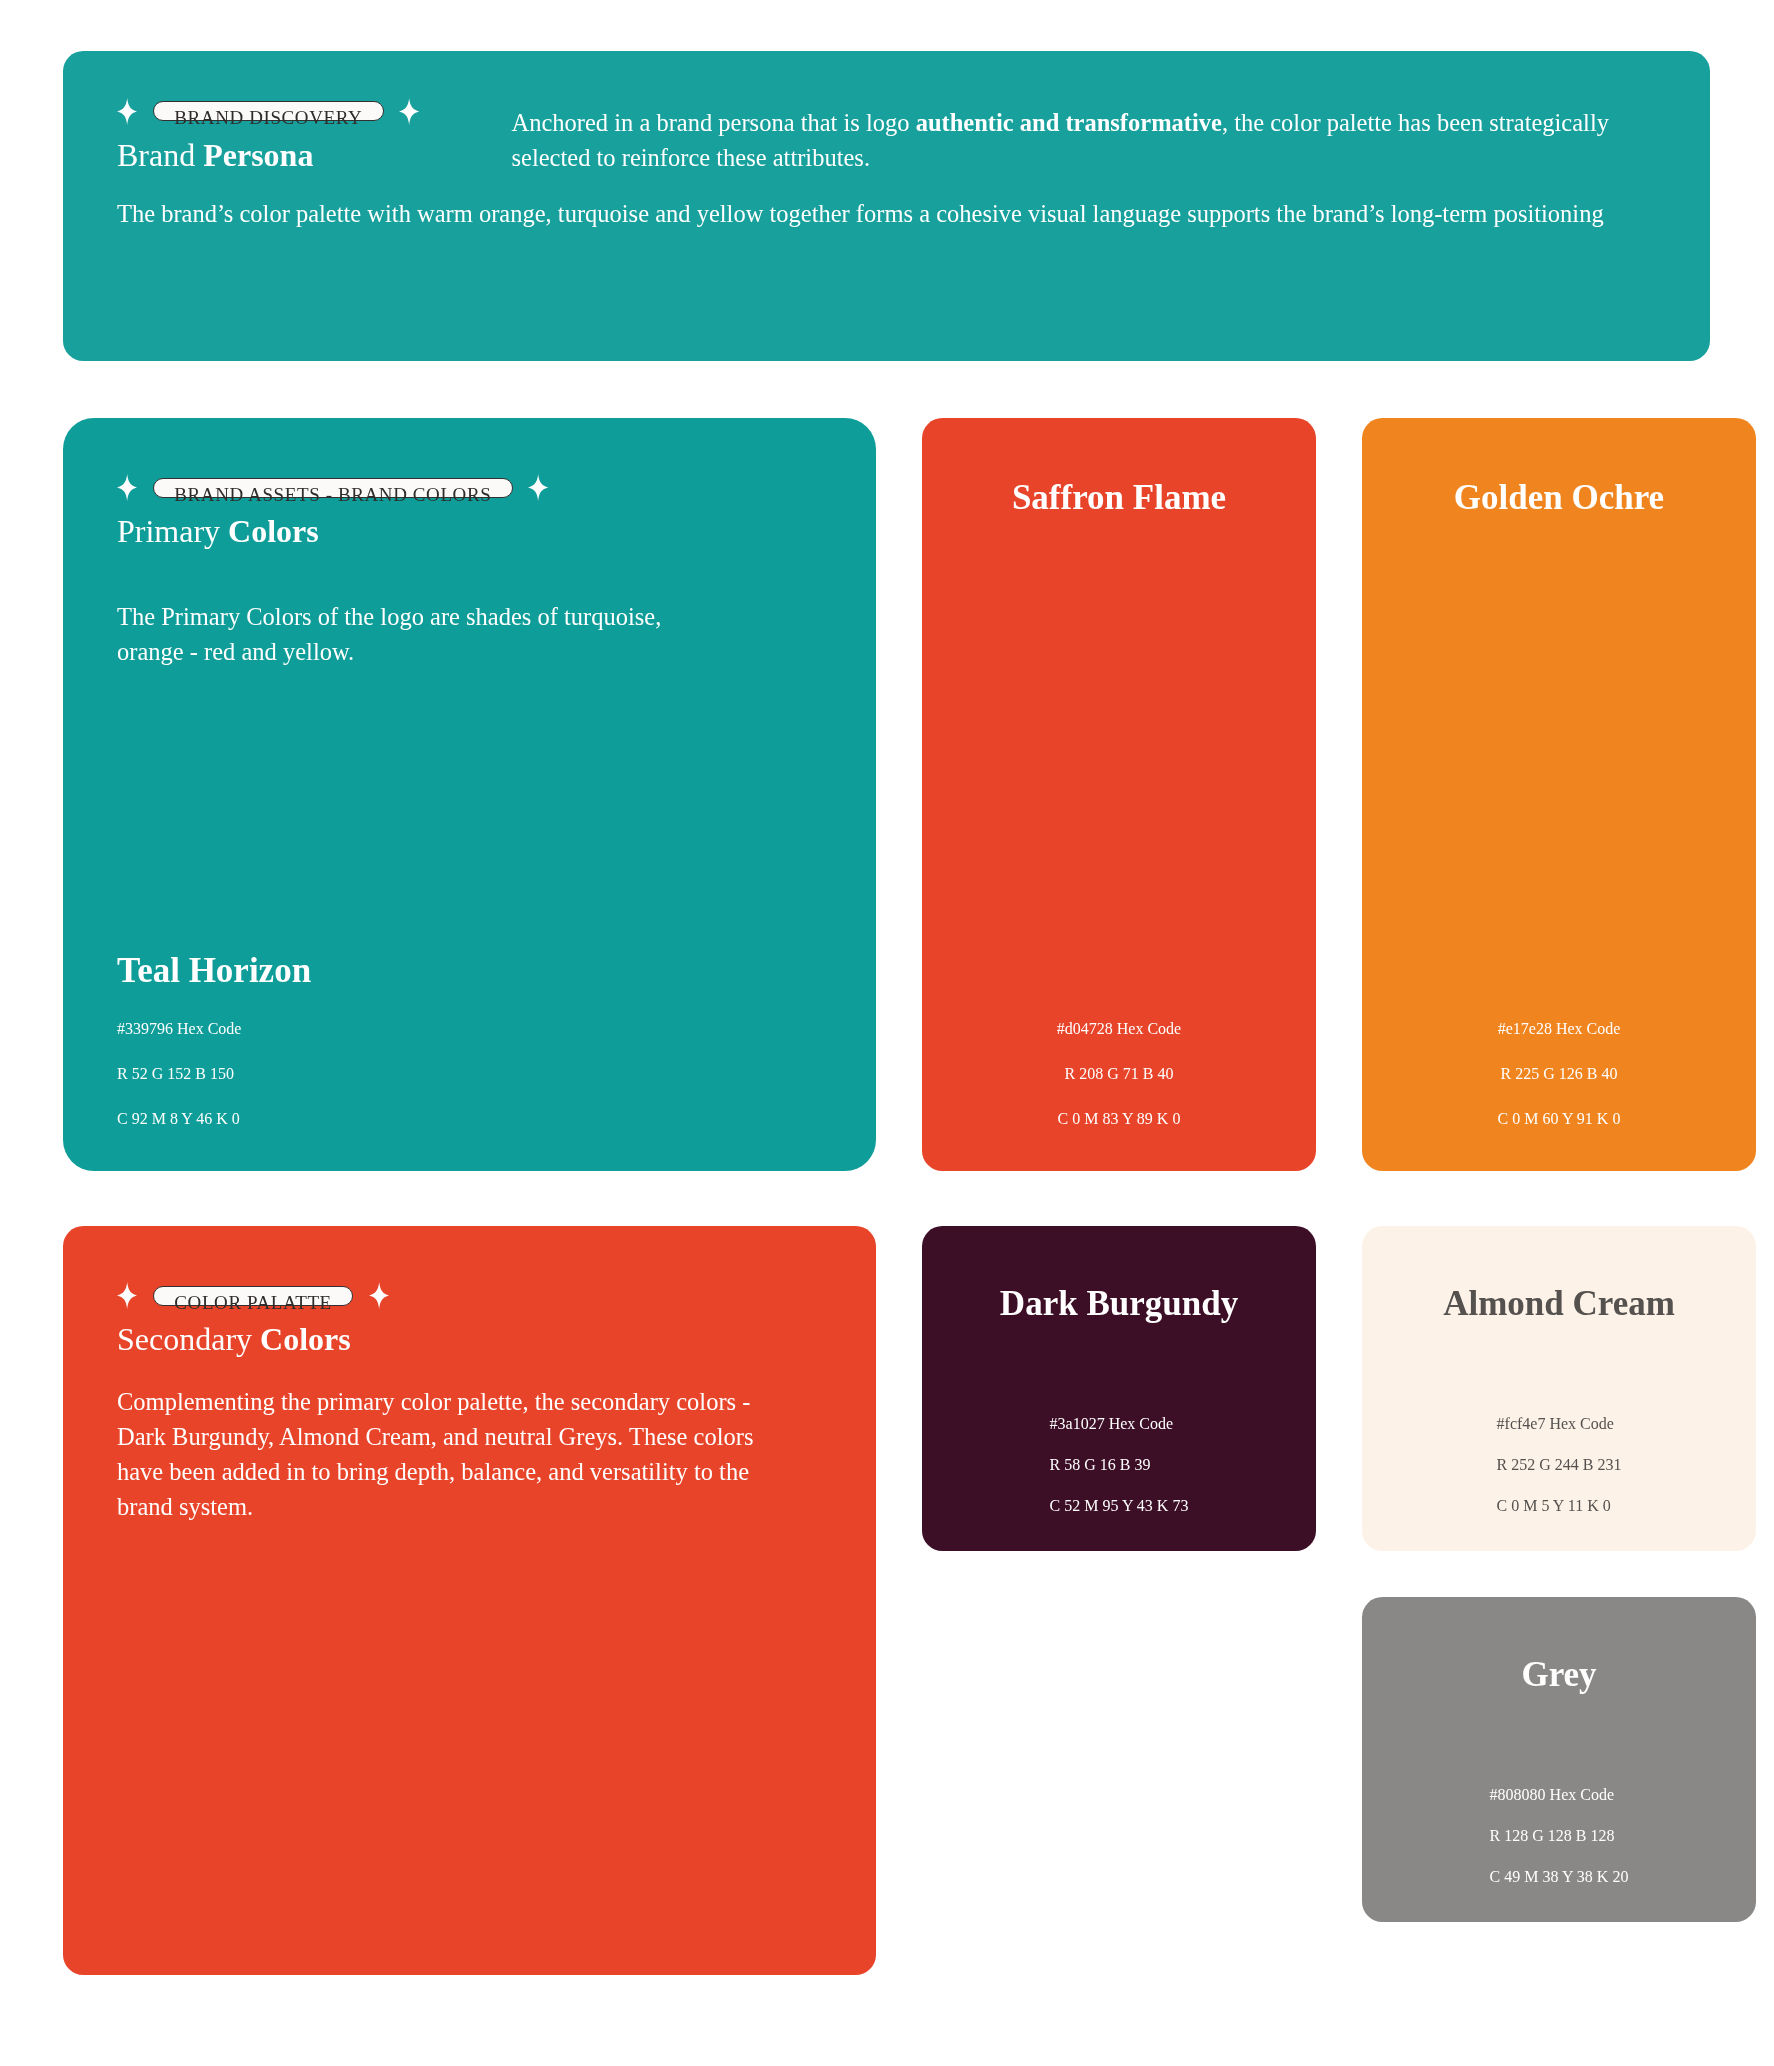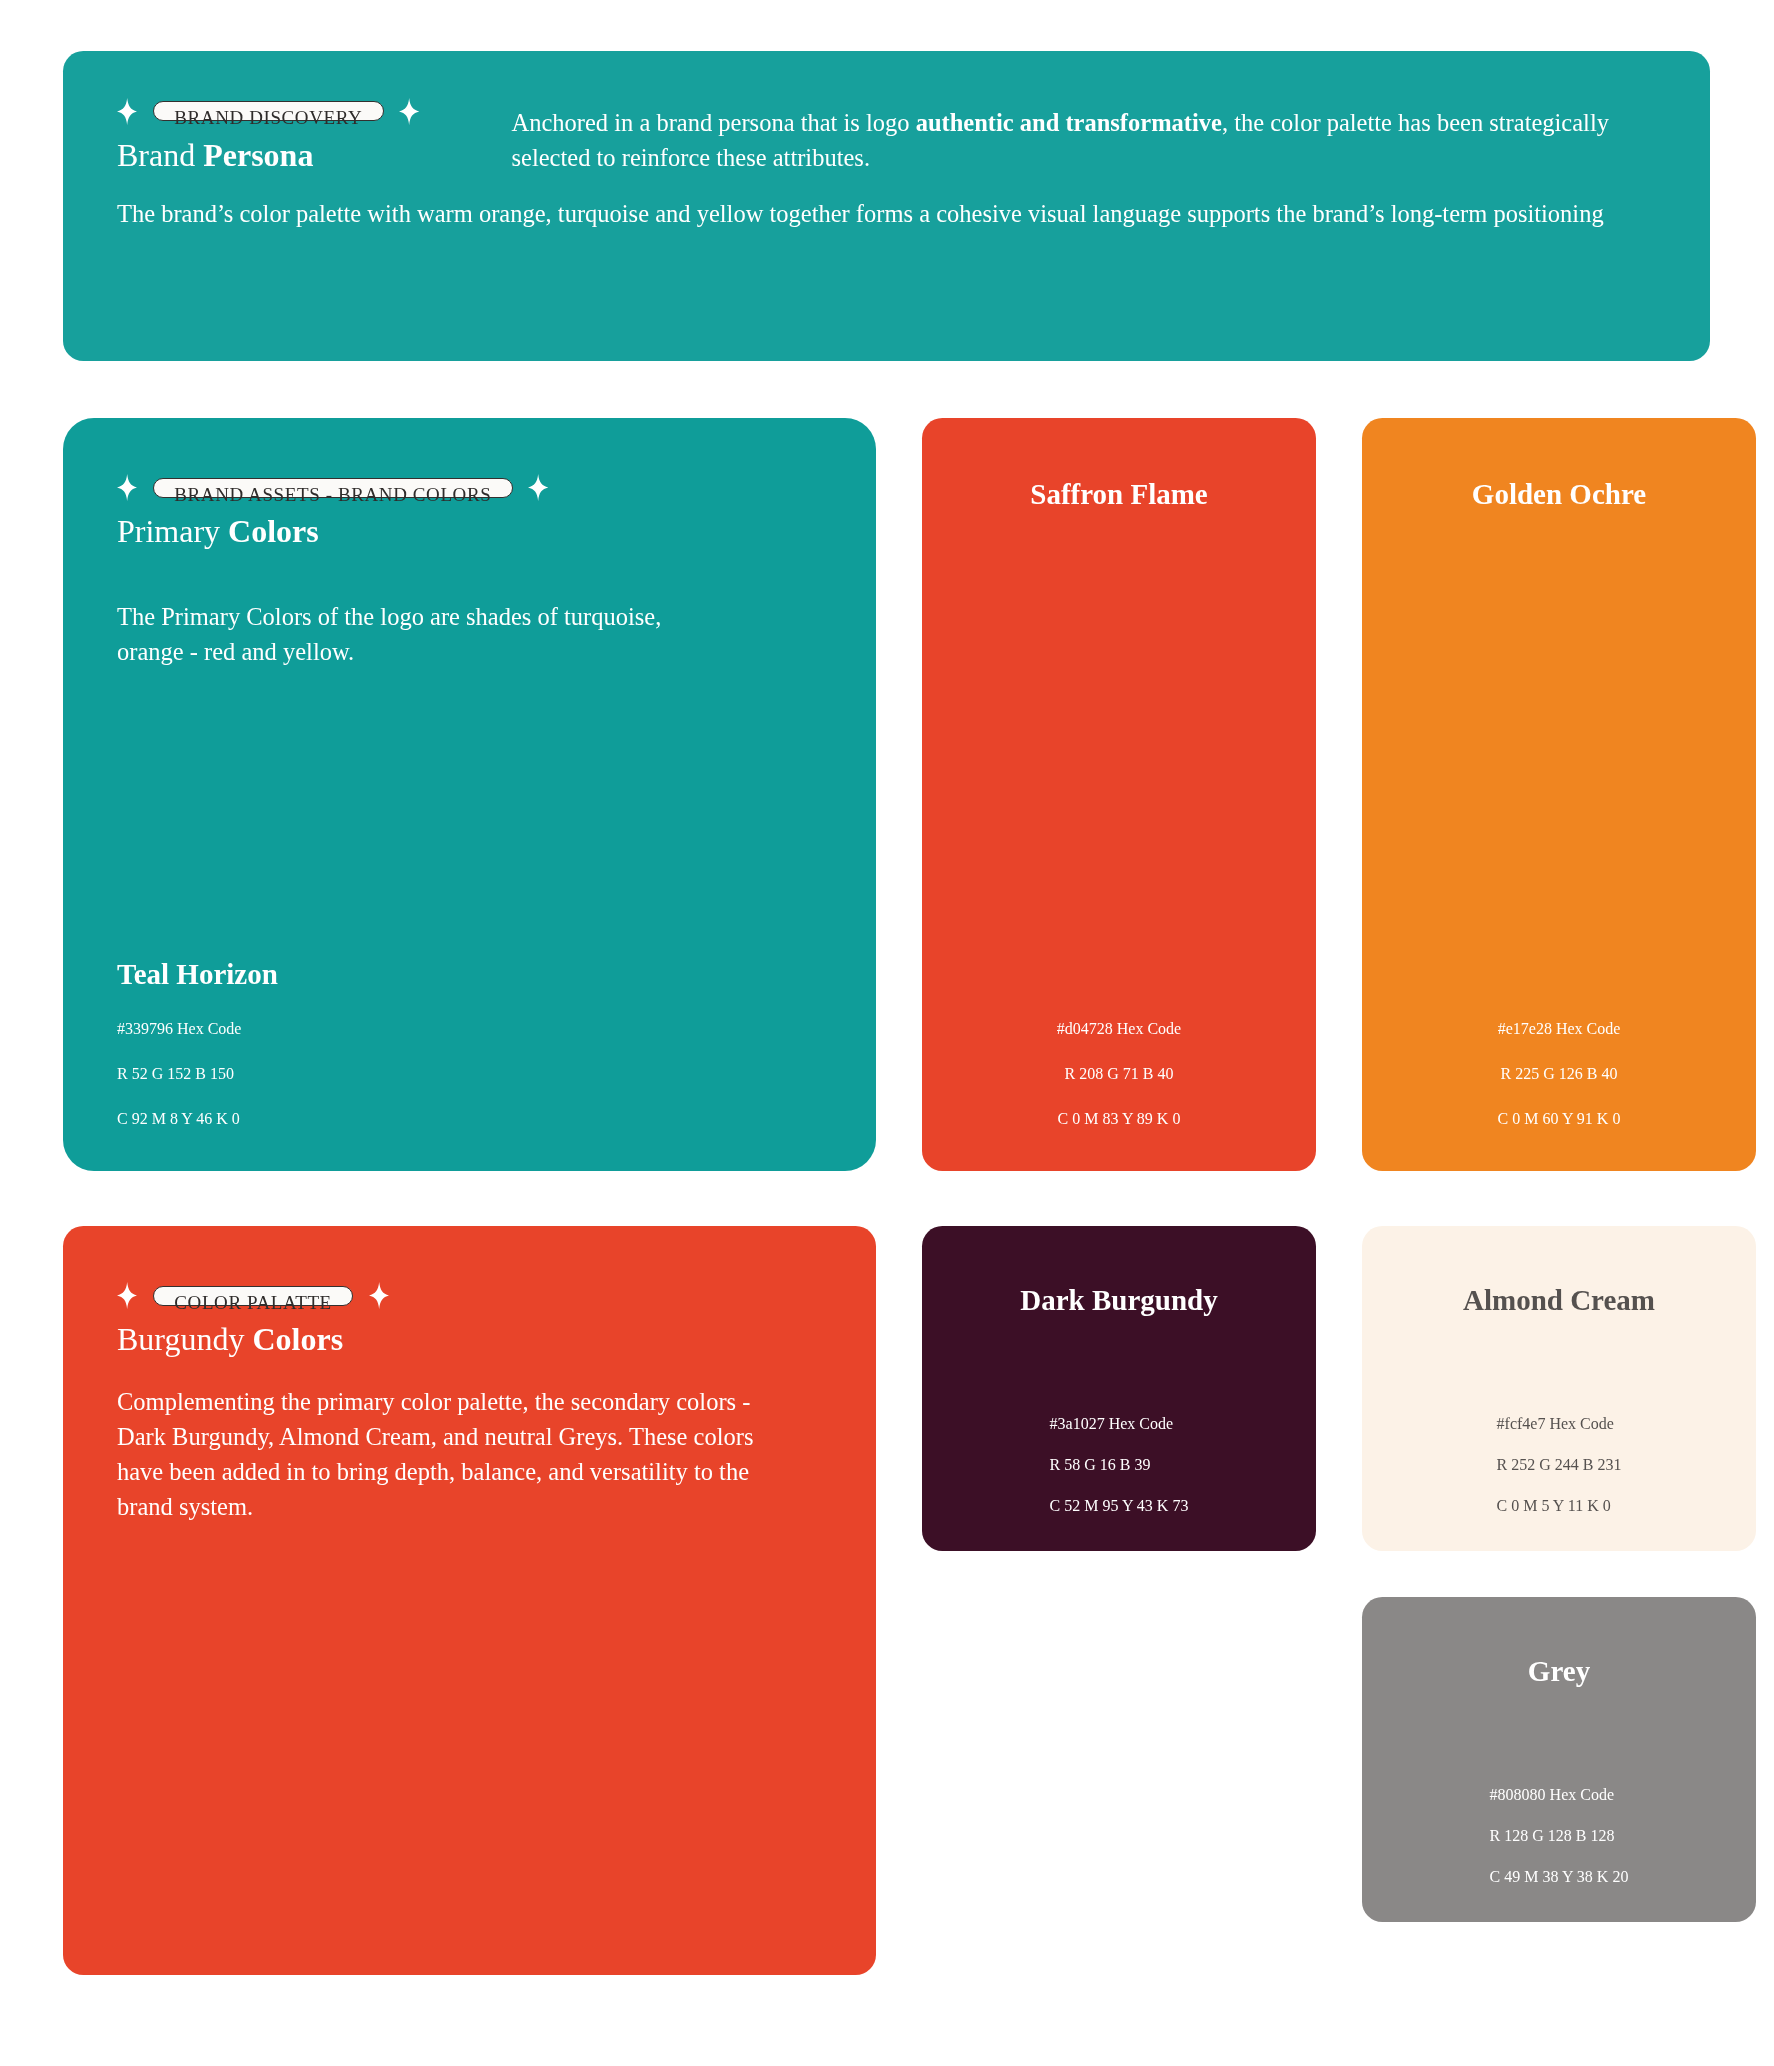--- a/index.html
+++ b/index.html
@@ -129,21 +129,21 @@
     display: flex;
     flex-direction: column;
     border-radius: 31px;
   }
   .primary-desc {
     margin-top: 51px;
     max-width: 592px;
   }
 
   .swatch-name {
-    font-size: 29px;
+    font-size: 35px;
     font-weight: 700;
     color: #ffffff;
     line-height: 1.2;
   }
   .meta-block { margin-top: 0; }
   .meta-line {
     font-size: 16px;
     line-height: 1.0;
     color: #ffffff;
     white-space: nowrap;
@@ -314,21 +314,21 @@
         <span class="badge-pill">
           <span>COLOR PALATTE</span>
         </span>
         <span class="sparkle">
           <svg viewBox="0 0 44 58">
               <path d="M22 0 C24 18 30 26 44 29 C30 32 24 40 22 58 C20 40 14 32 0 29 C14 26 20 18 22 0 Z" fill="#ffffff"></path>
             </svg>
         </span>
       </div>
 
-      <h2 class="card-title"><span>Burgundy </span><b>Colors</b></h2>
+      <h2 class="card-title"><span>Secondary </span><b>Colors</b></h2>
 
       <p class="body-text secondary-desc">Complementing the primary color palette, the secondary colors - Dark Burgundy, Almond Cream, and neutral Greys. These colors have been added in to bring depth, balance, and versatility to the brand system.</p>
     </div>
 
     <div class="two-col-stacks">
 
       <div class="stack-col">
         <div class="card swatch-half sw-burgundy">
           <div class="swatch-name">Dark Burgundy</div>
           <div class="meta-block">

